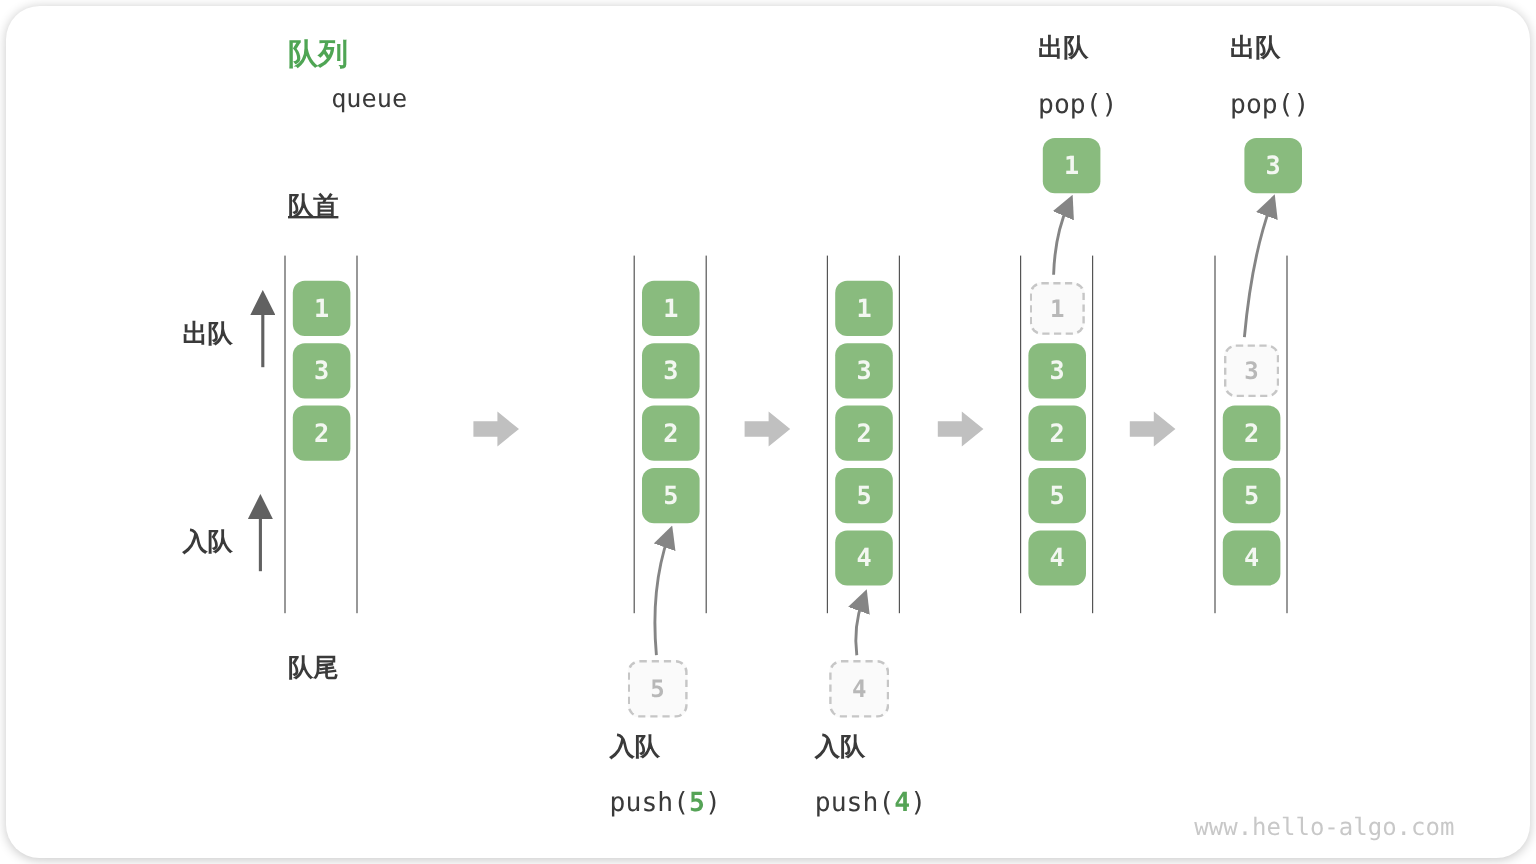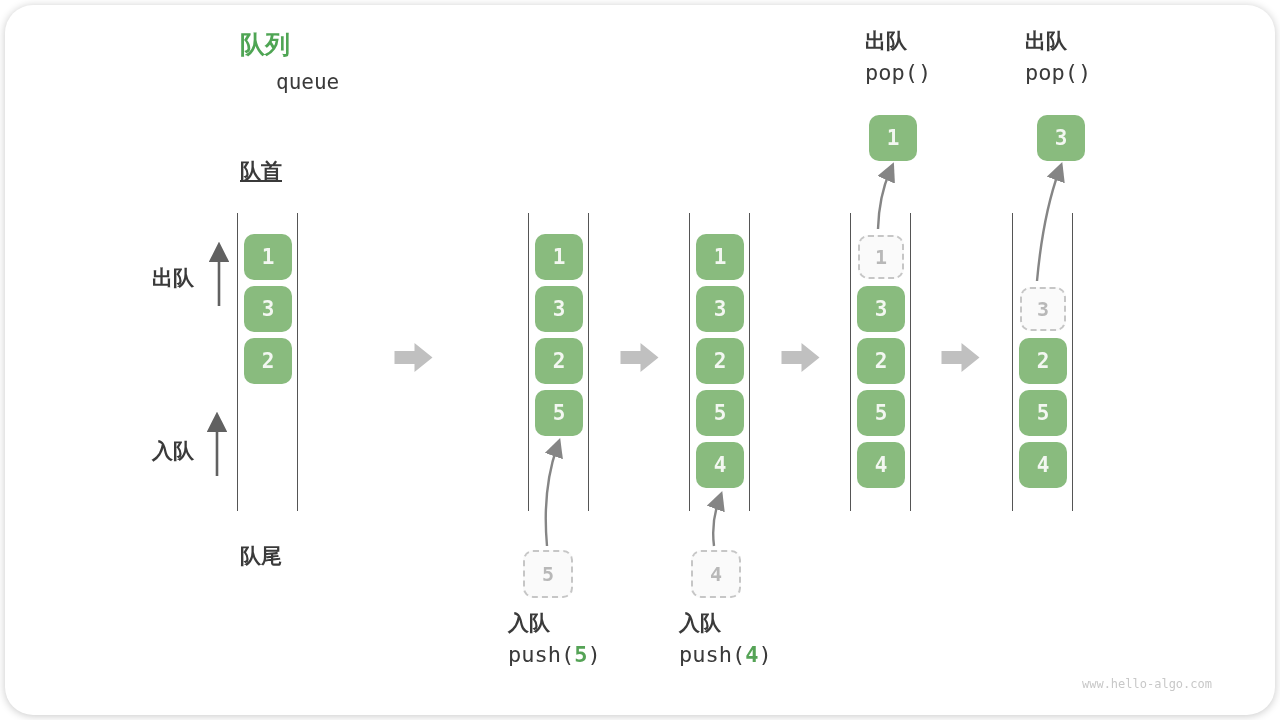--- a/index.html
+++ b/index.html
@@ -34,24 +34,24 @@
     display:flex;align-items:center;justify-content:center;box-sizing:border-box;
   }
   .staged{
     position:absolute;width:50px;height:48px;border-radius:10px;
     background:#fafafa;border:2px dashed #c6c6c6;color:#b8b8b8;
     font-family:"DejaVu Sans Mono",monospace;font-weight:bold;font-size:20px;
     display:flex;align-items:center;justify-content:center;box-sizing:border-box;
   }
   .opgroup{position:absolute;}
   .op-cn{font-size:21px;font-weight:bold;color:#3a3a3a;line-height:1;}
-  .op-code{margin-top:11px;font-family:"DejaVu Sans Mono",monospace;font-size:22px;color:#3a3a3a;line-height:1;}
+  .op-code{margin-top:26px;font-family:"DejaVu Sans Mono",monospace;font-size:22px;color:#3a3a3a;line-height:1;}
   .op-arg{color:#55a356;font-weight:bold;}
   .watermark{
-    position:absolute;right:68px;top:677px;font-size:12px;color:#c8c8c8;
+    position:absolute;right:68px;top:677px;font-size:20px;color:#c8c8c8;
     font-family:"DejaVu Sans Mono",monospace;
   }
 </style>
 </head>
 <body>
 
 <div class="canvas">
   <div class="card"></div>
 
   <svg class="overlay" viewBox="0 0 1280 720">

